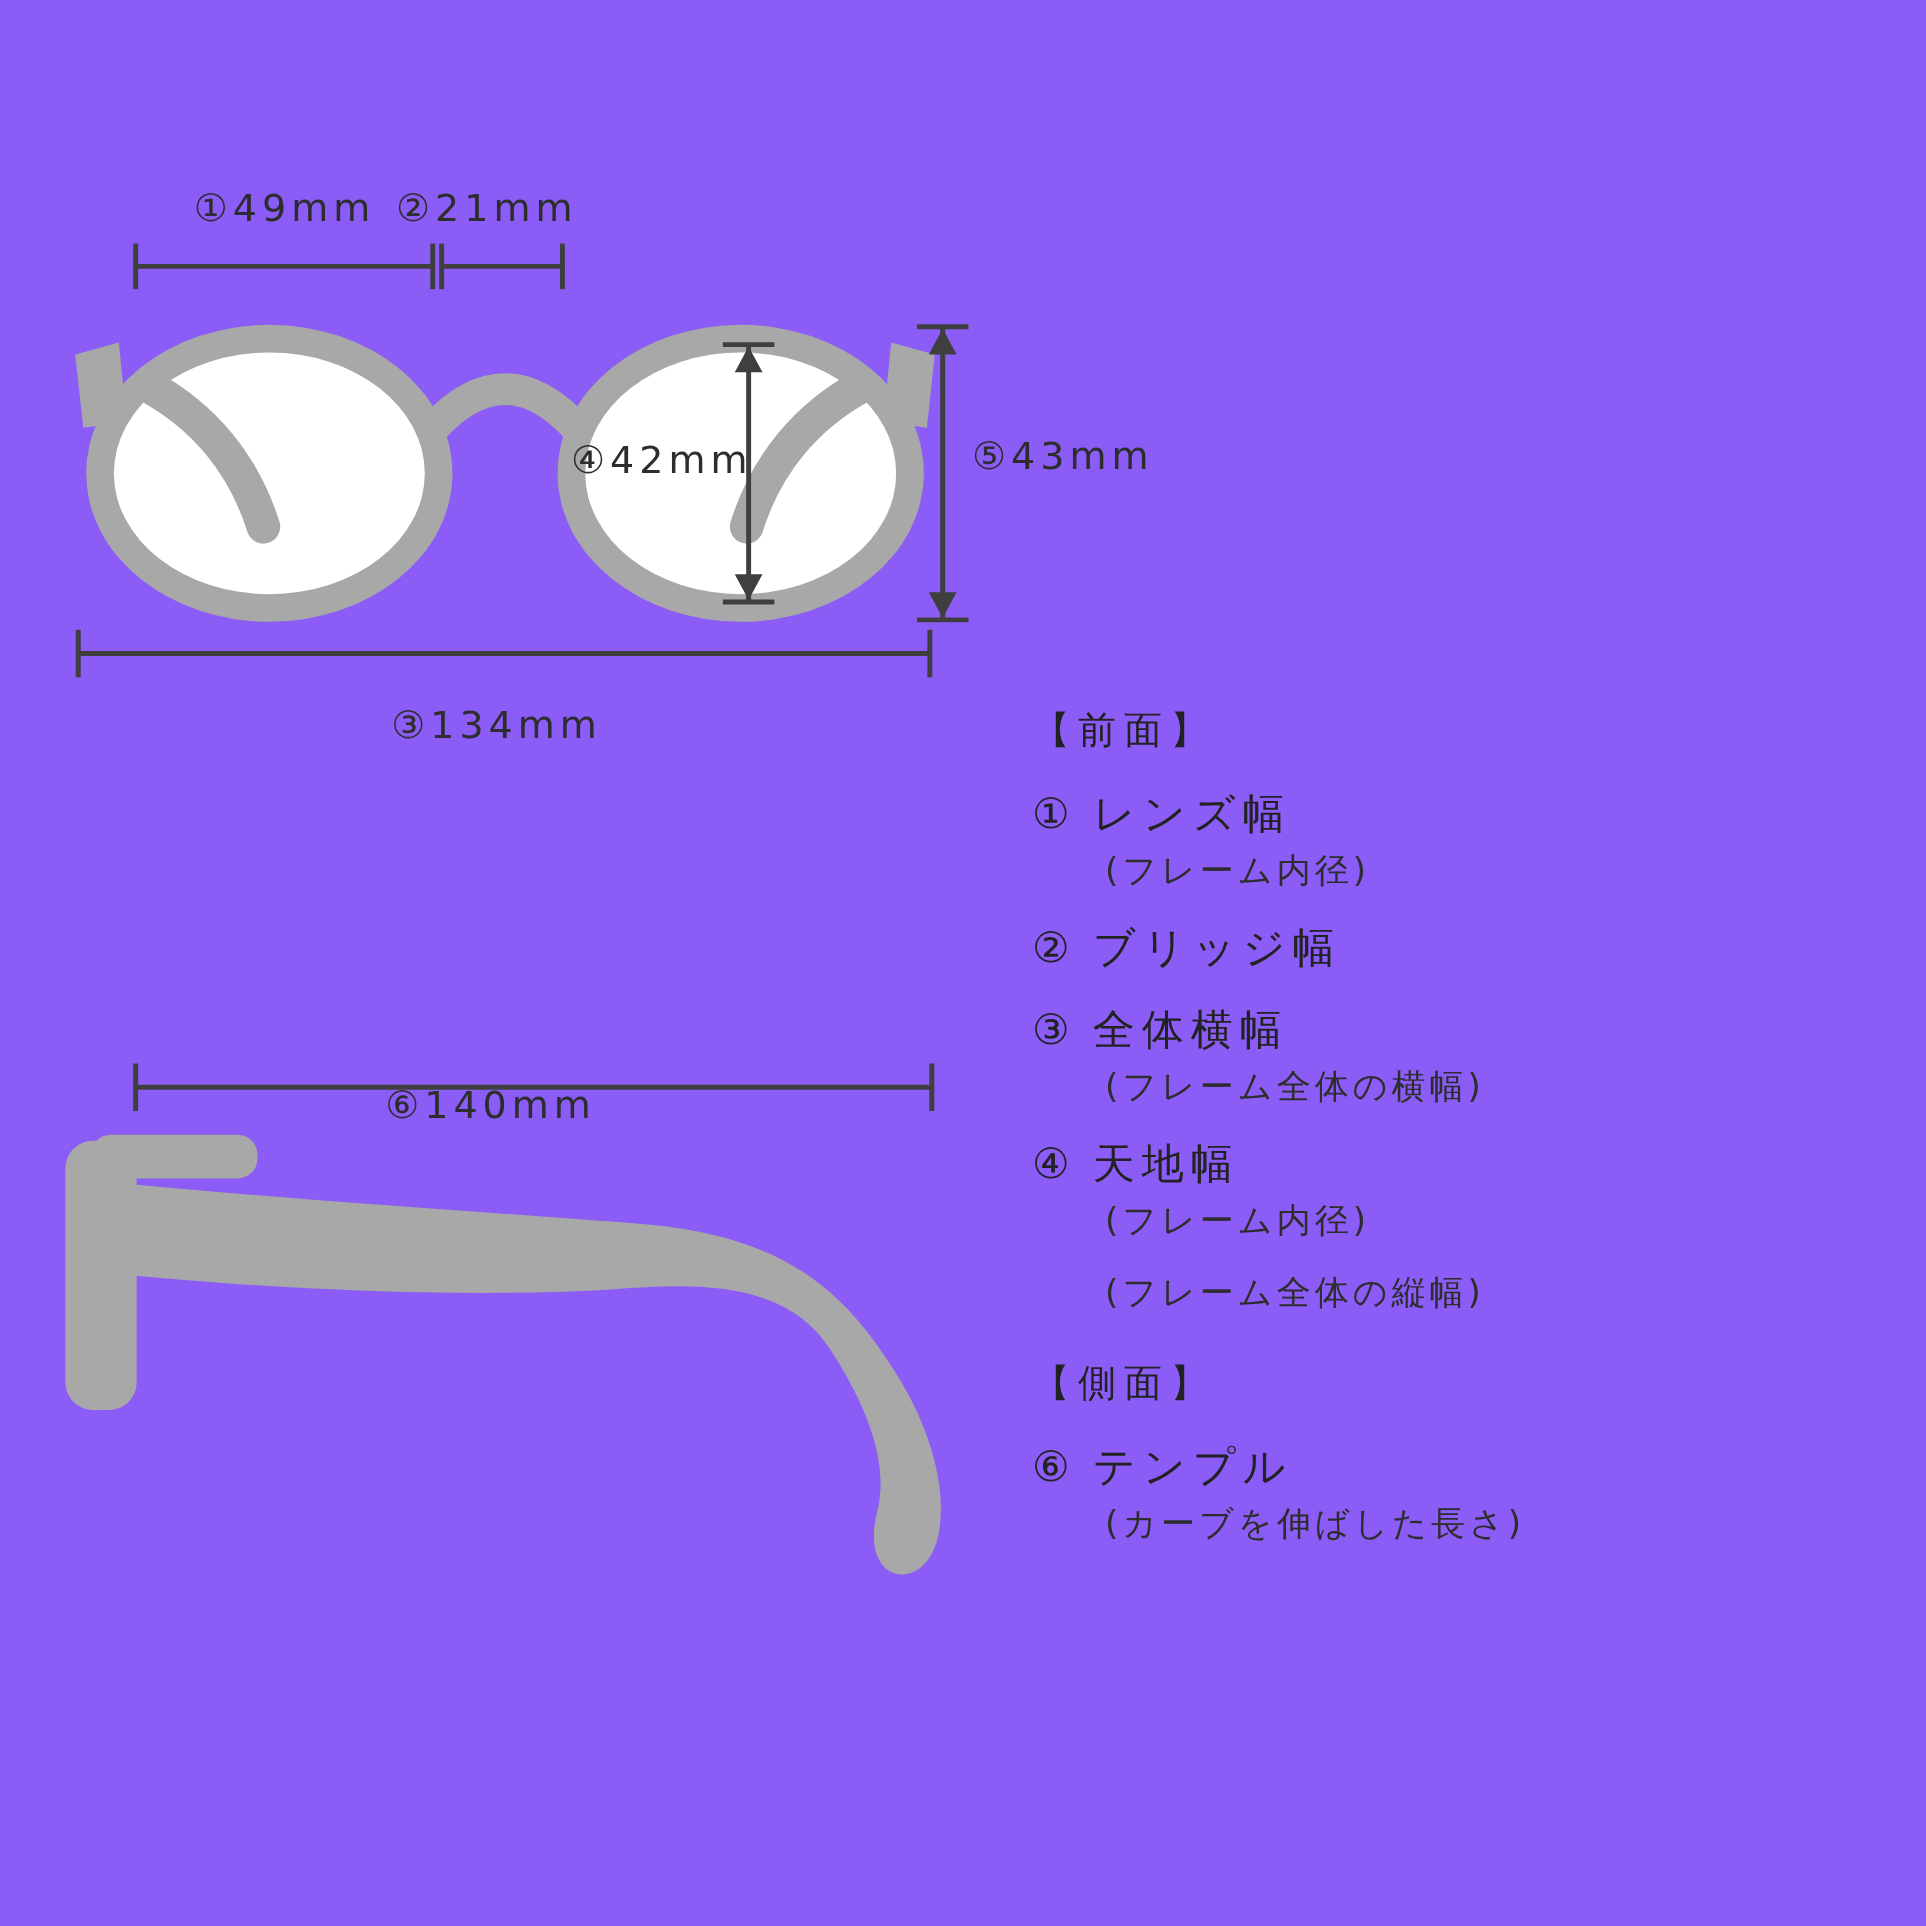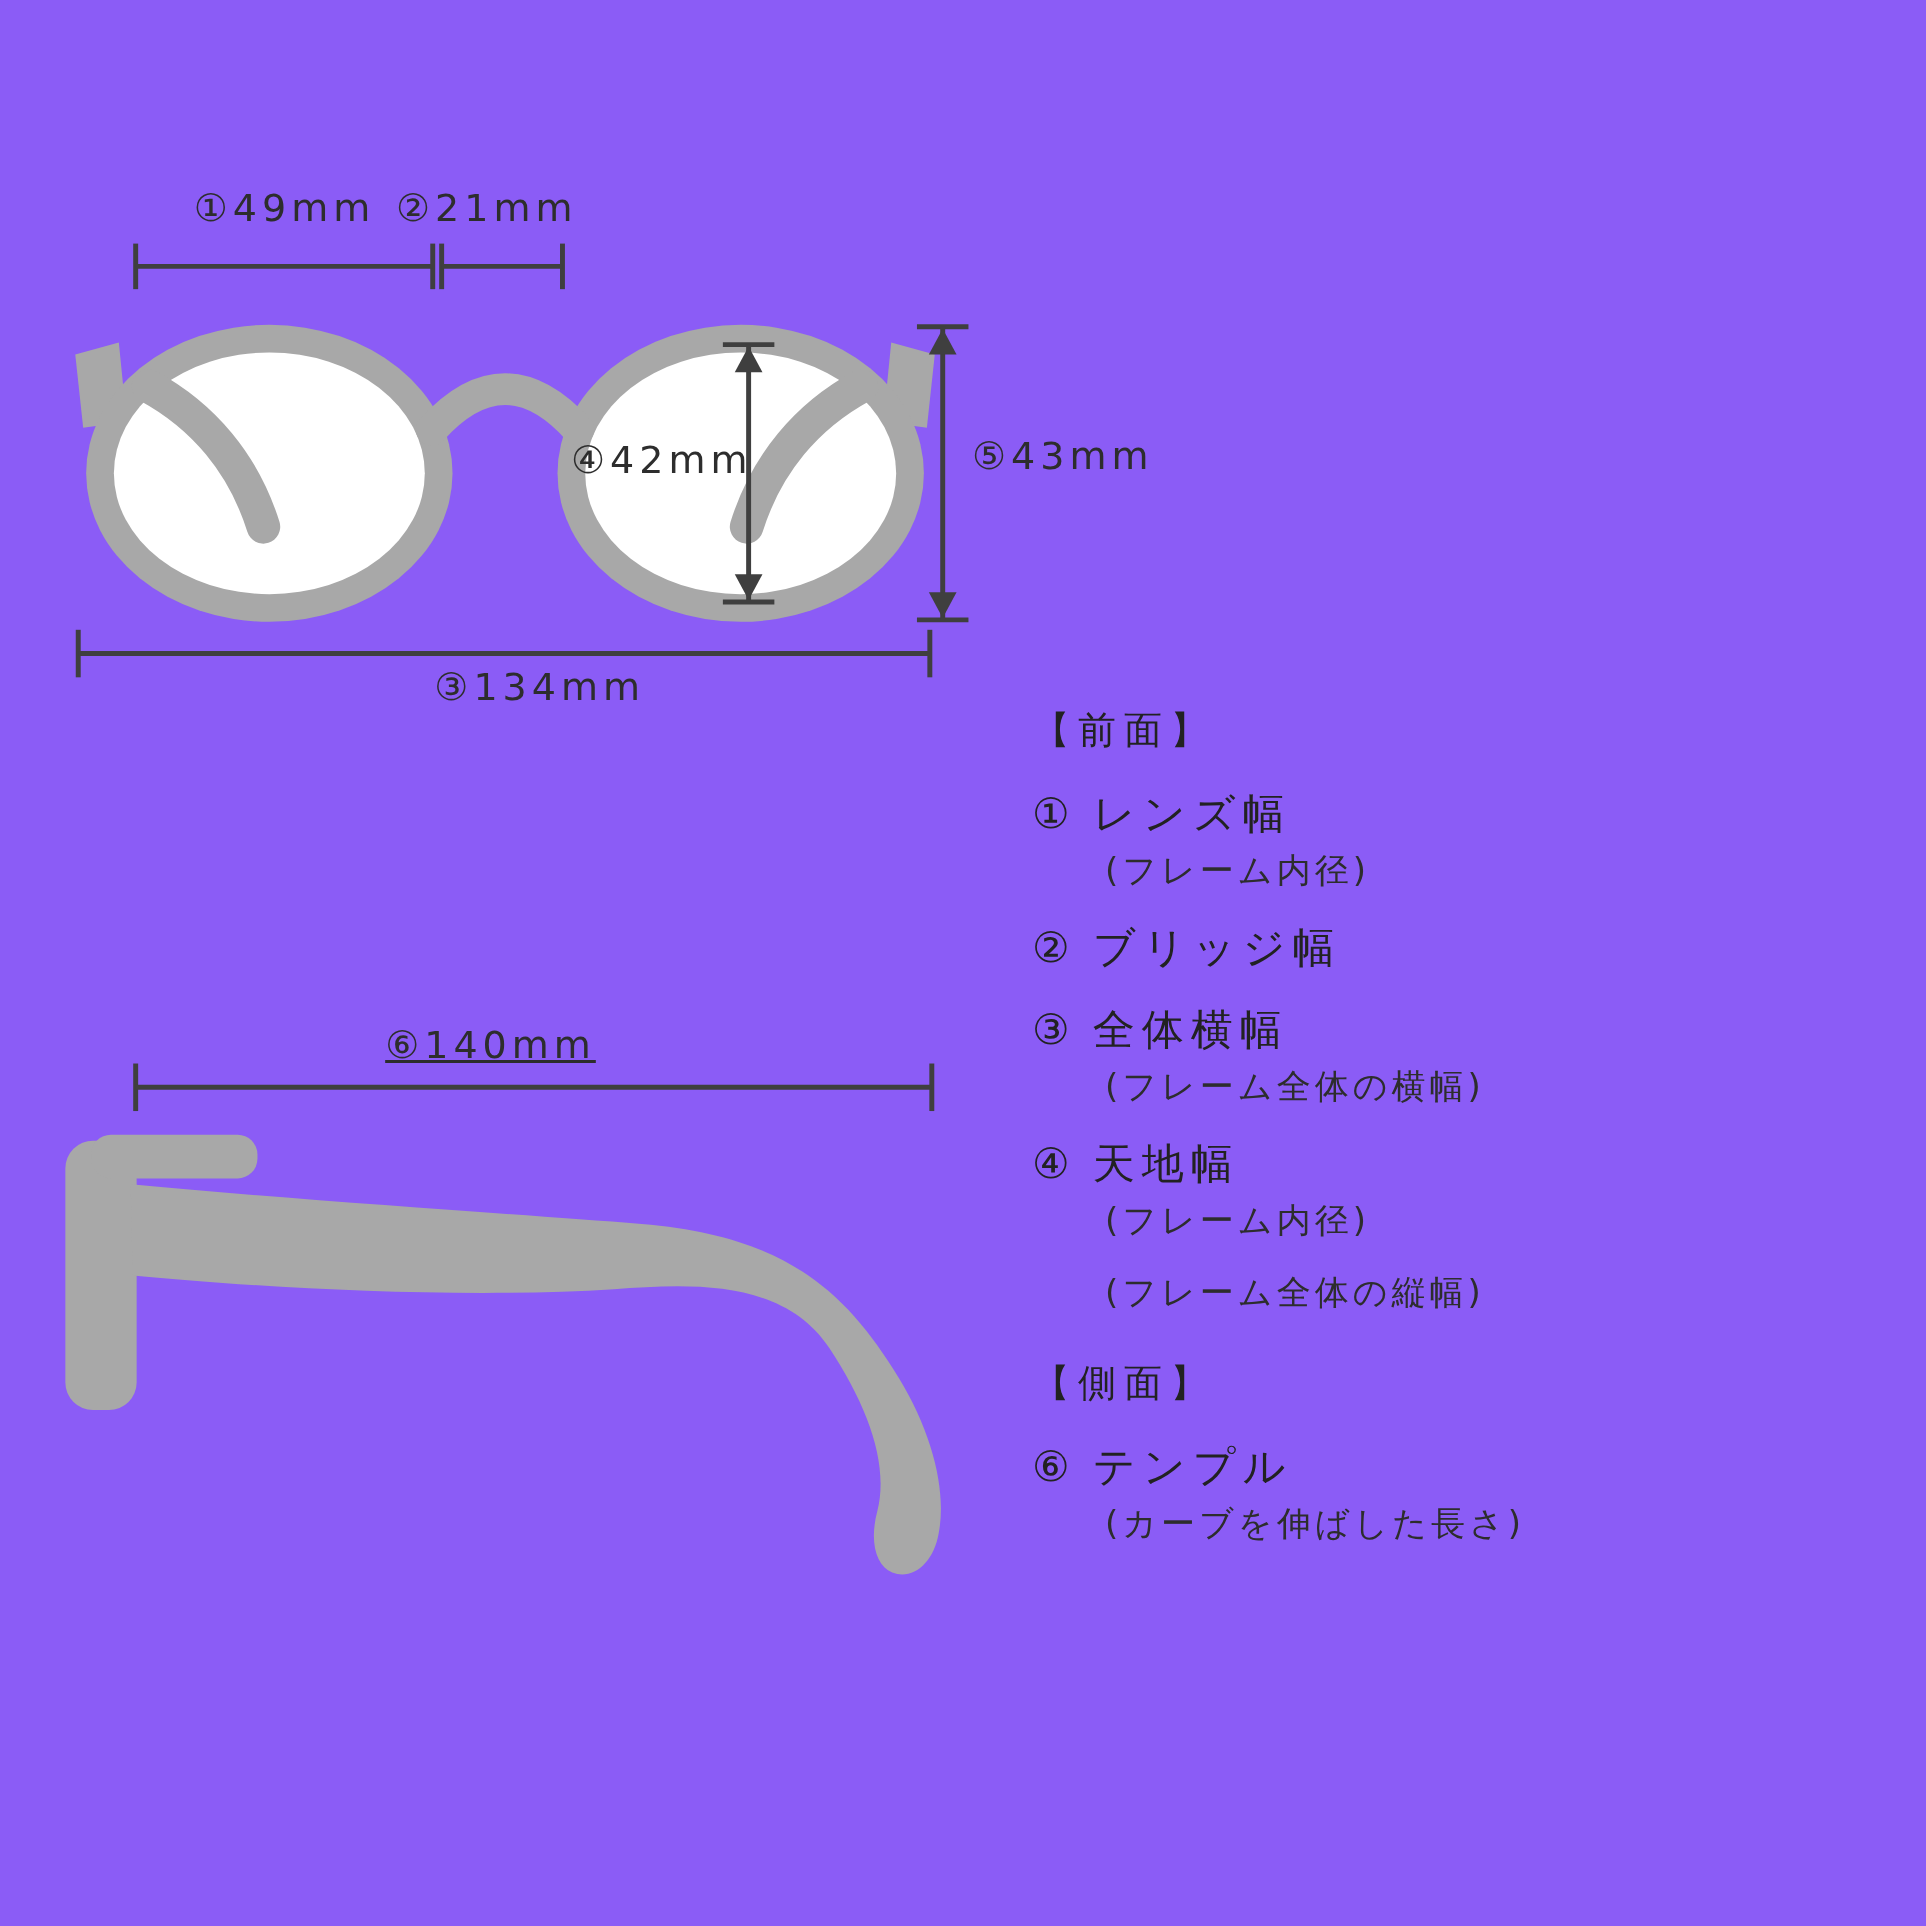--- a/index.html
+++ b/index.html
@@ -123,24 +123,24 @@
       <polygon points="952,624 938,598 966,598" fill="#3f3f3f" stroke="none"></polygon>
 
       <line x1="137" y1="1074" x2="137" y2="1122"></line>
       <line x1="941" y1="1074" x2="941" y2="1122"></line>
       <line x1="137" y1="1098" x2="941" y2="1098"></line>
     </g>
   </svg>
 
   <div class="dim-label centered" style="left:136px; top:186px; width:297px;">①49mm</div>
   <div class="dim-label centered" style="left:396px; top:186px; width:178px;">②21mm</div>
-  <div class="dim-label centered" style="left:348px; top:665px; width:297px;text-align:right;">③134mm</div>
+  <div class="dim-label centered" style="left:348px; top:703px; width:297px;">③134mm</div>
   <div class="dim-label" style="left:571px; top:438px;">④42mm</div>
   <div class="dim-label" style="left:972px; top:434px;">⑤43mm</div>
-  <div class="dim-label centered" style="left:342px; top:1023px; width:297px;text-decoration:underline;">⑥140mm</div>
+  <div class="dim-label centered" style="left:342px; top:1083px; width:297px;">⑥140mm</div>
 
   <div class="legend">
     <div class="legend-heading">【前面】</div>
 
     <div class="legend-item">
       <div class="row">
         <span class="num">①</span><span class="lbl">レンズ幅</span>
       </div>
       <div class="sub">(フレーム内径)</div>
     </div>

